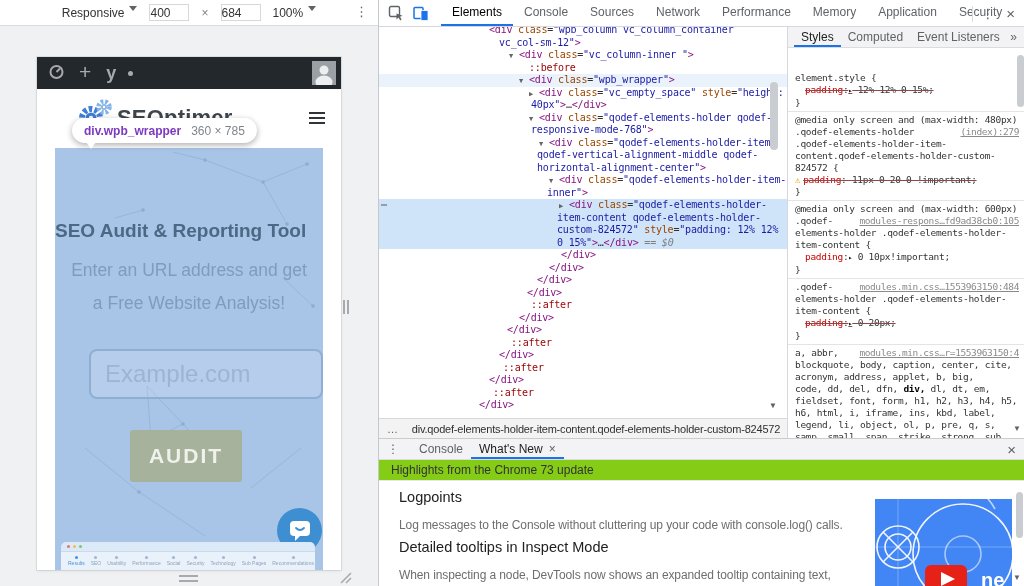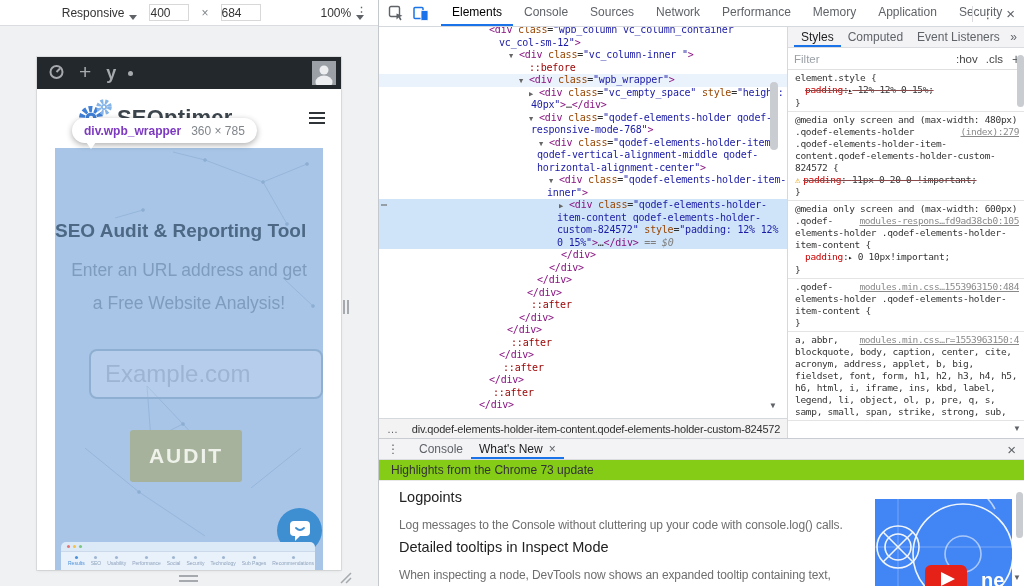--- a/index.html
+++ b/index.html
@@ -5,21 +5,21 @@
   * { margin:0; padding:0; box-sizing:border-box; }
   html,body { width:1024px; height:586px; overflow:hidden; }
   body { font-family:"Liberation Sans", sans-serif; background:#fff; }
   #root { position:relative; width:1024px; height:586px; overflow:hidden; }
 
   
   .lp { position:absolute; left:0; top:0; width:378px; height:586px; }
   .lp-toolbar { position:absolute; left:0; top:0; width:378px; height:26px; background:#fff;
     border-bottom:1px solid #dadce0; display:flex; align-items:center; justify-content:center;
     gap:12px; font-size:12px; color:#333; }
-  .dd { display:flex; align-items:flex-end; gap:5px; cursor:default;margin-left:48px; }
+  .dd { display:flex; align-items:flex-start; gap:5px; cursor:default; }
   .caret { width:0; height:0; border-left:4px solid transparent; border-right:4px solid transparent; border-top:5px solid #5f6368; }
   .dim-input { width:40px; height:17px; border:1px solid #d8d8d8; background:#fff; text-align:left;
     font-size:12px; color:#333; font-family:"Liberation Sans",sans-serif; }
   .x-sep { color:#80868b; }
   .lp-dots { position:absolute; right:10px; top:4px; font-size:13px; color:#5f6368; }
   .lp-canvas { position:absolute; left:0; top:26px; width:378px; height:560px; background:#f0f1f3; }
 
   .device { position:absolute; left:37px; top:31px; width:304px; height:513px; background:#fff;
     box-shadow:0 0 0 1px rgba(0,0,0,0.07), 0 1px 3px rgba(0,0,0,0.08); }
   .admin { position:absolute; left:0; top:0; width:304px; height:32px; background:#23282d;
@@ -418,26 +418,20 @@
       <span class="cr-item">div.qodef-elements-holder-item-content.qodef-elements-holder-custom-824572</span>
     </div>
 
     <div class="styles">
       <div class="st-tabs">
           <div class="st-tab active">Styles</div>
           <div class="st-tab">Computed</div>
           <div class="st-tab">Event Listeners</div>
           <span class="st-more-tabs">»</span>
         </div>
-      <div class="st-filter">
-        <input placeholder="Filter" style="">
-        <span class="st-hov">:hov</span>
-        <span class="st-cls">.cls</span>
-        <span class="st-add">+</span>
-      </div>
       <div class="st-body">
           <div class="sec">
             <div class="sl"><span><span class="s-sel">element.style</span><span class="s-plain"> {</span></span></div>
             <div class="sl ind"><span class="strike"><span class="s-prop">padding</span><span class="s-plain">:</span><span class="s-arw2">▸</span><span class="s-val"> 12% 12% 0 15%;</span></span></div>
             <div class="sl"><span><span class="s-plain">}</span></span></div>
           </div>
           <div class="sec">
             <div class="sl"><span><span class="s-med">@media only screen and (max-width: 480px)</span></span></div>
             <div class="sl"><span class="slink">(index):279</span><span><span class="s-sel">.qodef-elements-holder</span></span></div>
             <div class="sl"><span><span class="s-sel">.qodef-elements-holder-item-</span></span></div>
@@ -451,26 +445,28 @@
             <div class="sl"><span class="slink">modules-respons…fd9ad38cb0:105</span><span><span class="s-sel">.qodef-</span></span></div>
             <div class="sl"><span><span class="s-sel">elements-holder .qodef-elements-holder-</span></span></div>
             <div class="sl"><span><span class="s-sel">item-content {</span></span></div>
             <div class="sl ind"><span><span class="s-prop">padding</span><span class="s-plain">:</span><span class="s-arw2">▸</span><span class="s-val"> 0 10px!important;</span></span></div>
             <div class="sl"><span><span class="s-plain">}</span></span></div>
           </div>
           <div class="sec">
             <div class="sl"><span class="slink">modules.min.css…1553963150:484</span><span><span class="s-sel">.qodef-</span></span></div>
             <div class="sl"><span><span class="s-sel">elements-holder .qodef-elements-holder-</span></span></div>
             <div class="sl"><span><span class="s-sel">item-content {</span></span></div>
+            <div class="sl ind"><span class="strike"><span class="s-prop">padding</span><span class="s-plain">:</span><span class="s-arw2">▸</span><span class="s-val"> 0 20px;</span></span></div>
             <div class="sl"><span><span class="s-plain">}</span></span></div>
           </div>
           <div class="sec">
             <div class="sl"><span class="slink">modules.min.css…r=1553963150:4</span><span><span class="s-sel">a, abbr,</span></span></div>
             <div class="sl"><span><span class="s-sel">blockquote, body, caption, center, cite,</span></span></div>
             <div class="sl"><span><span class="s-sel">acronym, address, applet, b, big,</span></span></div>
+            <div class="sl"><span><span class="s-sel">code, dd, del, dfn, </span><span class="s-selb">div,</span><span class="s-sel"> dl, dt, em,</span></span></div>
             <div class="sl"><span><span class="s-sel">fieldset, font, form, h1, h2, h3, h4, h5,</span></span></div>
             <div class="sl"><span><span class="s-sel">h6, html, i, iframe, ins, kbd, label,</span></span></div>
             <div class="sl"><span><span class="s-sel">legend, li, object, ol, p, pre, q, s,</span></span></div>
             <div class="sl"><span><span class="s-sel">samp, small, span, strike, strong, sub,</span></span></div>
           </div>
         </div>
       <div class="st-scroll"></div>
       <span class="st-more">▼</span>
     </div>
 

